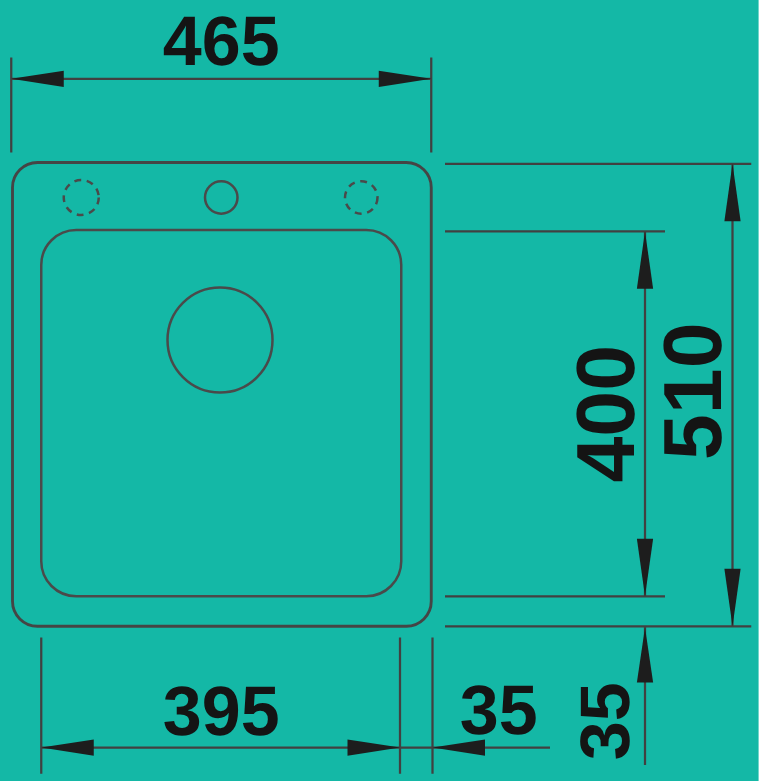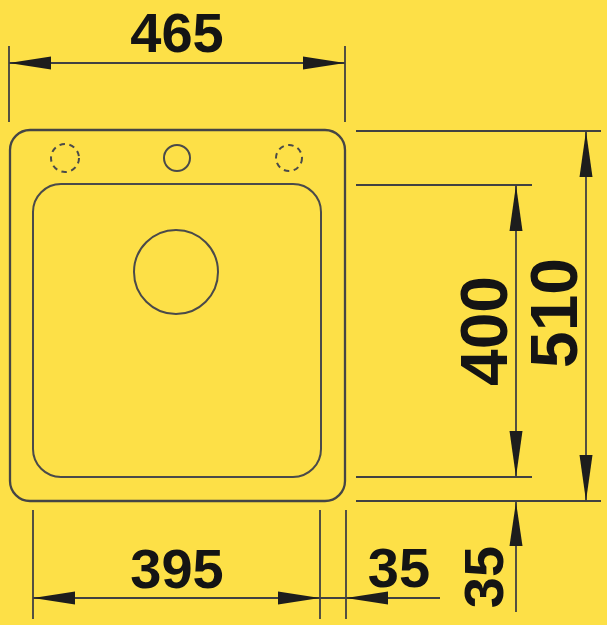--- a/index.html
+++ b/index.html
@@ -4,21 +4,21 @@
 <style>
   html, body {
     margin: 0;
     padding: 0;
     background: #ffffff;
   }
   .canvas {
     position: relative;
     width: 607px;
     height: 625px;
-    background: #fde047;
+    background: #14b8a6;
     font-family: "Liberation Sans", sans-serif;
   }
   svg { display: block; }
   .outline {
     fill: none;
     stroke: #454545;
     stroke-width: 2.3;
   }
   .outline-thin {
     fill: none;

